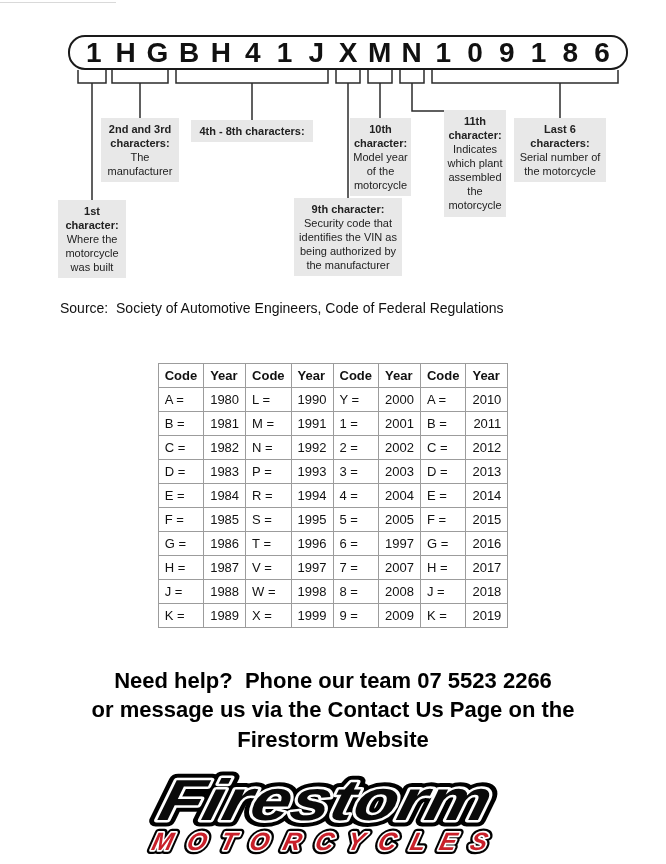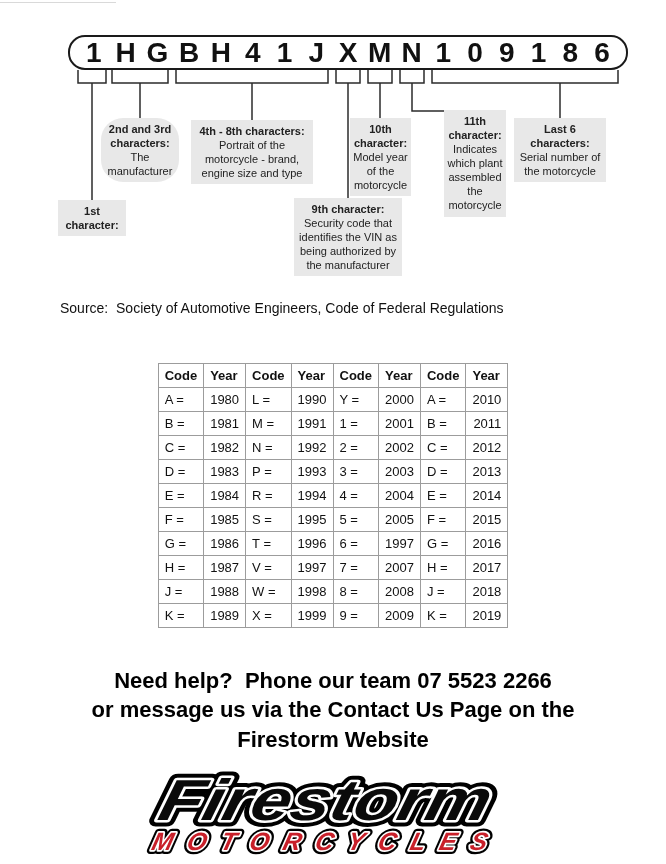--- a/index.html
+++ b/index.html
@@ -34,21 +34,21 @@
     font-size:28px;font-weight:bold;line-height:1;color:#111;
   }
 
   .callout{
     position:absolute;background:var(--callout-bg);
     font-size:11px;line-height:1.28;text-align:center;color:#222;
     padding:4px 3px;
   }
   .co-title{font-weight:bold;}
   .c1{left:58px;top:200px;width:68px;}
-  .c2{left:101px;top:118px;width:78px;border-radius:22px;}
+  .c2{left:101px;top:118px;width:78px;}
   .c3{left:191px;top:120px;width:122px;}
   .c4{left:294px;top:198px;width:108px;}
   .c5{left:350px;top:118px;width:61px;}
   .c6{left:417px;top:110px;width:62px;margin-left:27px;}
   .c7{left:514px;top:118px;width:92px;}
 
   .source-note{
     position:absolute;left:60px;top:300px;
     font-size:14px;color:#111;
   }
@@ -126,28 +126,28 @@
       <span class="vin-char">1</span>
       <span class="vin-char">0</span>
       <span class="vin-char">9</span>
       <span class="vin-char">1</span>
       <span class="vin-char">8</span>
       <span class="vin-char">6</span>
     </div>
 
   <div class="callout c1">
     <div class="co-title">1st character:</div>
+    <div class="co-body">Where the motorcycle was built</div>
   </div>
   <div class="callout c2">
     <div class="co-title">2nd and 3rd characters:</div>
     <div class="co-body">The manufacturer</div>
   </div>
   <div class="callout c3">
     <div class="co-title">4th - 8th characters:</div>
-    <div class="co-body">Portrait of the motorcycle - brand, engine size and type</div>
   </div>
   <div class="callout c4">
     <div class="co-title">9th character:</div>
     <div class="co-body">Security code that identifies the VIN as being authorized by the manufacturer</div>
   </div>
   <div class="callout c5">
     <div class="co-title">10th character:</div>
     <div class="co-body">Model year of the motorcycle</div>
   </div>
   <div class="callout c6">

